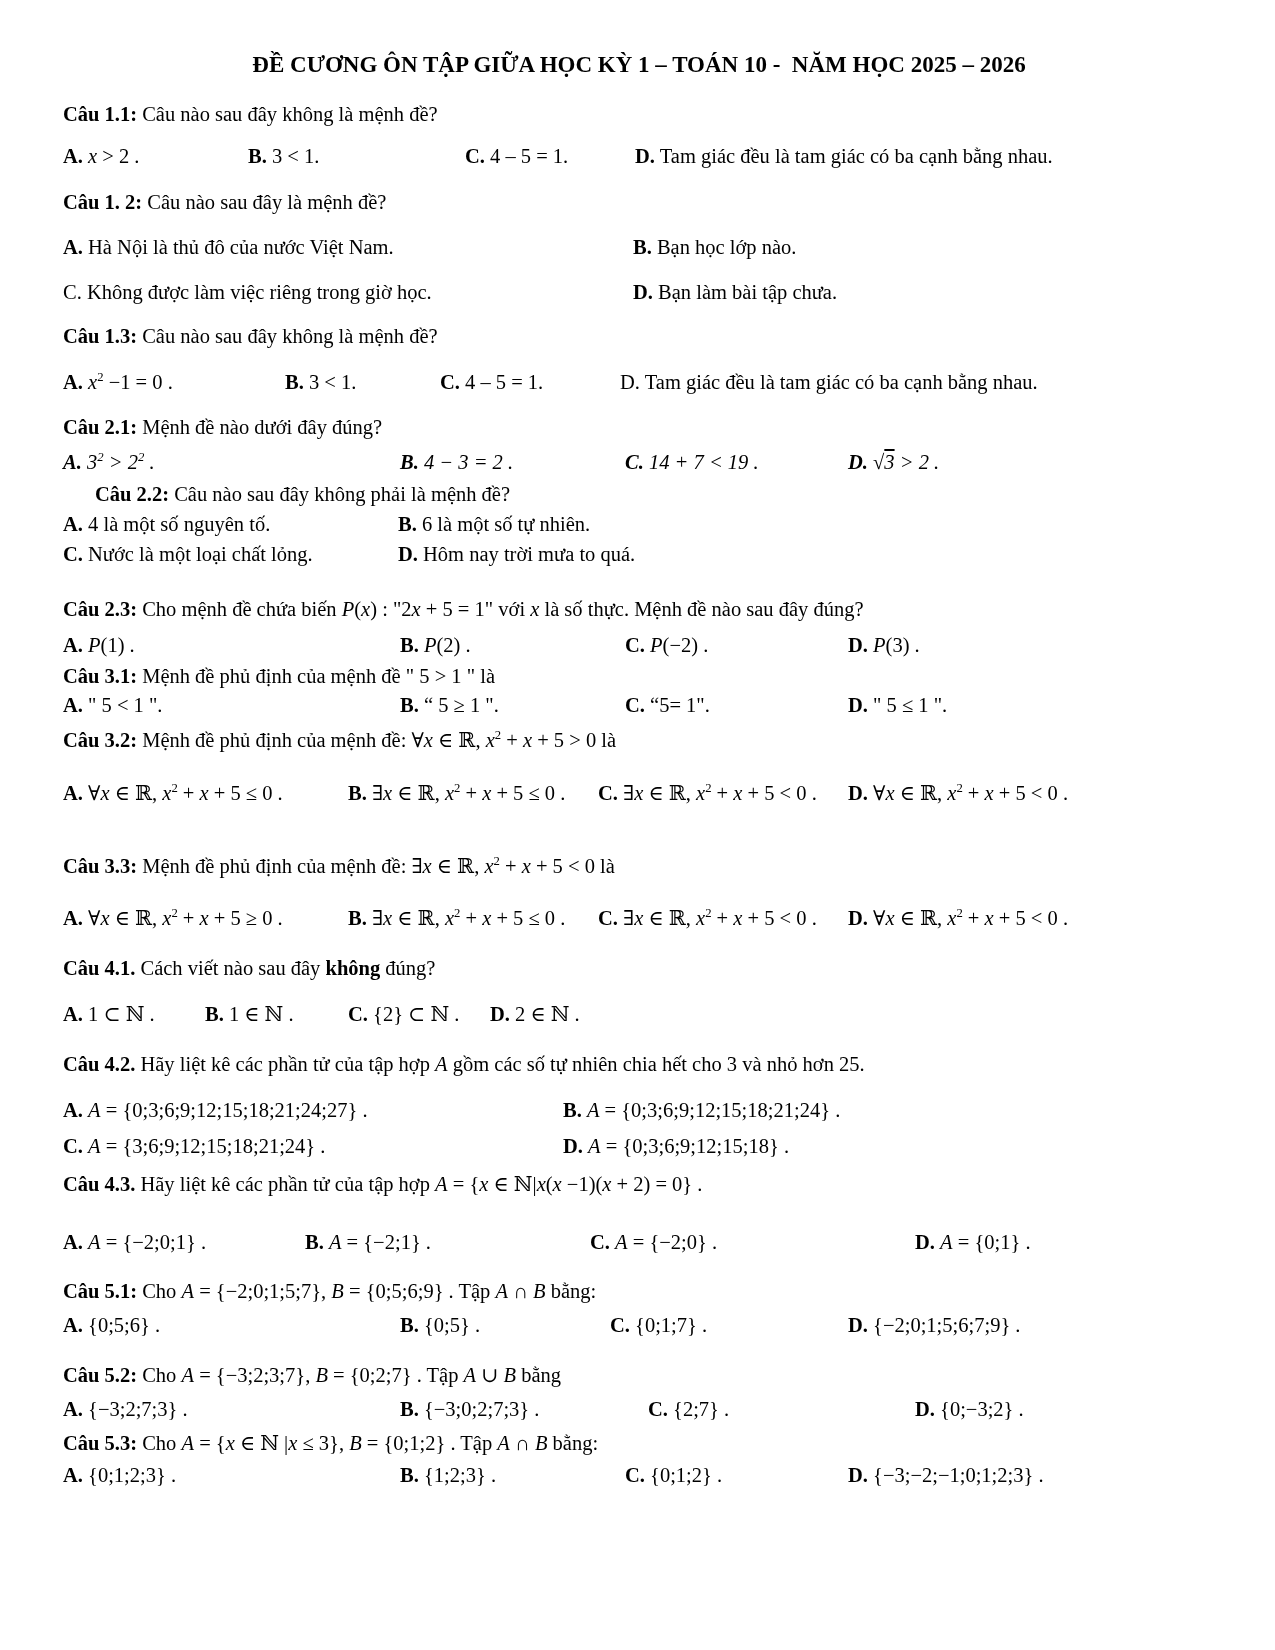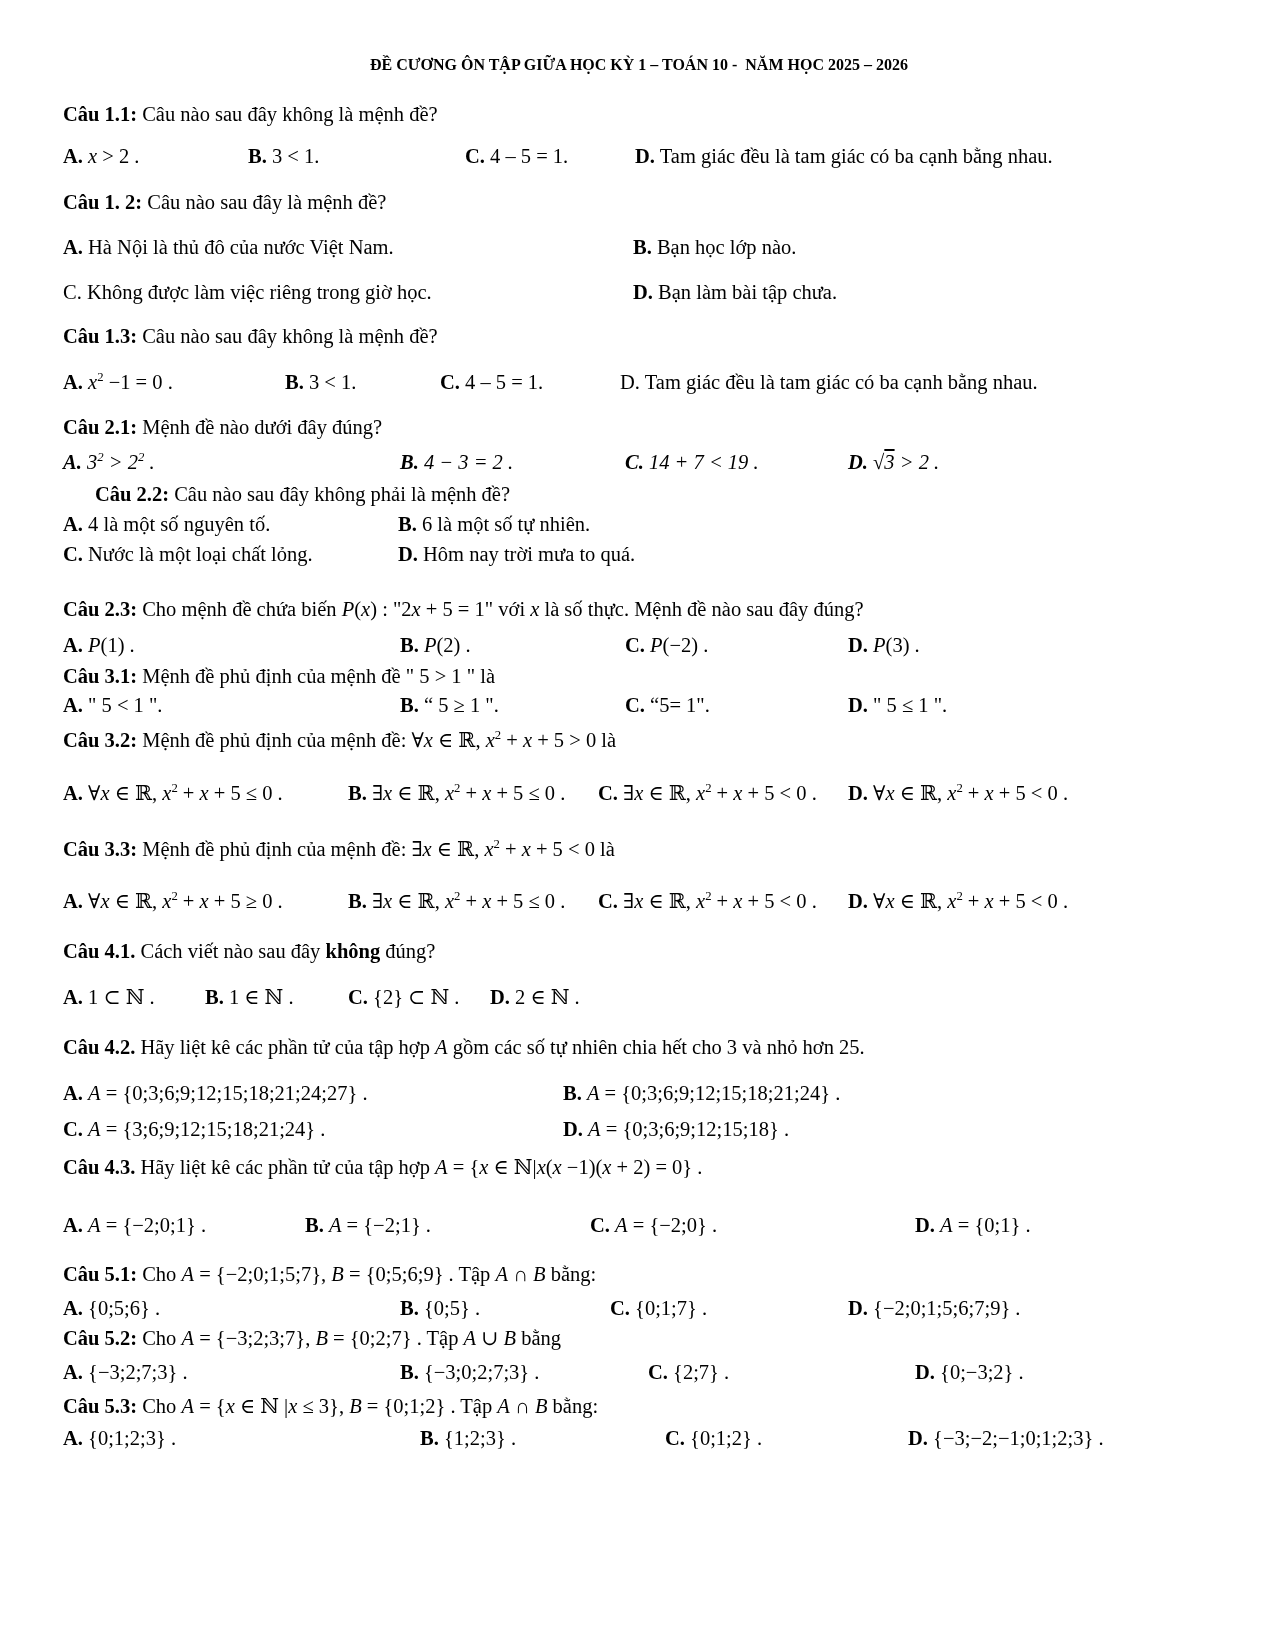--- a/index.html
+++ b/index.html
@@ -4,21 +4,21 @@
 <style>
   html,body { margin:0; padding:0; background:#ffffff; }
   body {
     width:1275px; min-height:1650px;
     color:#000;
     font-family:"Liberation Serif","DejaVu Serif","DejaVu Sans",serif;
     font-size:20.5px; line-height:26px;
   }
   .page { padding:50px 40px 60px 63px; box-sizing:border-box; }
   .title {
-    text-align:center; font-weight:bold; font-size:16px; line-height:30px;
+    text-align:center; font-weight:bold; font-size:23px; line-height:30px;
     margin:0 20px 0 0; white-space:pre;
   }
   .qline { margin:0; }
   .qlabel { font-weight:bold; }
   .opts { display:grid; }
   .opt { white-space:nowrap; }
   .oletter { font-weight:bold; }
   span.oletter { font-weight:normal; }
   i { font-style:italic; }
   sup { font-size:0.62em; line-height:0; vertical-align:super; }
@@ -96,21 +96,21 @@
       <div class="question">
         <p class="qline" style="margin-top: 9px;"><span class="qlabel">Câu 3.2:</span><span class="qtext">  Mệnh đề phủ định của mệnh đề:  ∀<i>x</i> ∈ ℝ, <i>x</i><sup>2</sup> + <i>x</i> + 5 &gt; 0  là</span></p>
         <div class="opts" style="margin-top: 27px; grid-template-columns: 285px 250px 250px 1fr;">
           <span class="opt"><b class="oletter">A.</b><span> ∀<i>x</i> ∈ ℝ, <i>x</i><sup>2</sup> + <i>x</i> + 5 ≤ 0 .</span></span>
           <span class="opt"><b class="oletter">B.</b><span> ∃<i>x</i> ∈ ℝ, <i>x</i><sup>2</sup> + <i>x</i> + 5 ≤ 0 .</span></span>
           <span class="opt"><b class="oletter">C.</b><span> ∃<i>x</i> ∈ ℝ, <i>x</i><sup>2</sup> + <i>x</i> + 5 &lt; 0 .</span></span>
           <span class="opt"><b class="oletter">D.</b><span> ∀<i>x</i> ∈ ℝ, <i>x</i><sup>2</sup> + <i>x</i> + 5 &lt; 0 .</span></span>
         </div>
       </div>
       <div class="question">
-        <p class="qline" style="margin-top: 30px;"><span class="qlabel">Câu 3.3:</span><span class="qtext">  Mệnh đề phủ định của mệnh đề:  ∃<i>x</i> ∈ ℝ, <i>x</i><sup>2</sup> + <i>x</i> + 5 &lt; 0  là</span></p>
+        <p class="qline" style="margin-top: 47px;"><span class="qlabel">Câu 3.3:</span><span class="qtext">  Mệnh đề phủ định của mệnh đề:  ∃<i>x</i> ∈ ℝ, <i>x</i><sup>2</sup> + <i>x</i> + 5 &lt; 0  là</span></p>
         <div class="opts" style="margin-top: 26px; grid-template-columns: 285px 250px 250px 1fr;">
           <span class="opt"><b class="oletter">A.</b><span> ∀<i>x</i> ∈ ℝ, <i>x</i><sup>2</sup> + <i>x</i> + 5 ≥ 0 .</span></span>
           <span class="opt"><b class="oletter">B.</b><span> ∃<i>x</i> ∈ ℝ, <i>x</i><sup>2</sup> + <i>x</i> + 5 ≤ 0 .</span></span>
           <span class="opt"><b class="oletter">C.</b><span> ∃<i>x</i> ∈ ℝ, <i>x</i><sup>2</sup> + <i>x</i> + 5 &lt; 0 .</span></span>
           <span class="opt"><b class="oletter">D.</b><span> ∀<i>x</i> ∈ ℝ, <i>x</i><sup>2</sup> + <i>x</i> + 5 &lt; 0 .</span></span>
         </div>
       </div>
       <div class="question">
         <p class="qline" style="margin-top: 24px;"><span class="qlabel">Câu 4.1.</span><span class="qtext">  Cách viết nào sau đây <b>không</b> đúng?</span></p>
         <div class="opts" style="margin-top: 20px; grid-template-columns: 142px 143px 142px 1fr;">
@@ -141,31 +141,31 @@
       <div class="question">
         <p class="qline" style="margin-top: 23px;"><span class="qlabel">Câu 5.1:</span><span class="qtext">  Cho  <i>A</i> = {−2;0;1;5;7}, <i>B</i> = {0;5;6;9} . Tập  <i>A</i> ∩ <i>B</i>  bằng:</span></p>
         <div class="opts" style="margin-top: 8px; grid-template-columns: 337px 210px 238px 1fr;">
           <span class="opt"><b class="oletter">A.</b><span> {0;5;6} .</span></span>
           <span class="opt"><b class="oletter">B.</b><span> {0;5} .</span></span>
           <span class="opt"><b class="oletter">C.</b><span> {0;1;7} .</span></span>
           <span class="opt"><b class="oletter">D.</b><span> {−2;0;1;5;6;7;9} .</span></span>
         </div>
       </div>
       <div class="question">
-        <p class="qline" style="margin-top: 4px;"><span class="qlabel">Câu 5.2:</span><span class="qtext">  Cho  <i>A</i> = {−3;2;3;7}, <i>B</i> = {0;2;7} . Tập  <i>A</i> ∪ <i>B</i>  bằng</span></p>
+        <p class="qline" style="margin-top: 24px;"><span class="qlabel">Câu 5.2:</span><span class="qtext">  Cho  <i>A</i> = {−3;2;3;7}, <i>B</i> = {0;2;7} . Tập  <i>A</i> ∪ <i>B</i>  bằng</span></p>
         <div class="opts" style="margin-top: 8px; grid-template-columns: 337px 248px 267px 1fr;">
           <span class="opt"><b class="oletter">A.</b><span> {−3;2;7;3} .</span></span>
           <span class="opt"><b class="oletter">B.</b><span> {−3;0;2;7;3} .</span></span>
           <span class="opt"><b class="oletter">C.</b><span> {2;7} .</span></span>
           <span class="opt"><b class="oletter">D.</b><span> {0;−3;2} .</span></span>
         </div>
       </div>
       <div class="question">
         <p class="qline" style="margin-top: 8px;"><span class="qlabel">Câu 5.3:</span><span class="qtext">  Cho  <i>A</i> = {<i>x</i> ∈ ℕ |<i>x</i> ≤ 3}, <i>B</i> = {0;1;2} . Tập  <i>A</i> ∩ <i>B</i>  bằng:</span></p>
-        <div class="opts" style="margin-top: 6px; grid-template-columns: 337px 225px 223px 1fr; gap: 20px;">
+        <div class="opts" style="margin-top: 6px; grid-template-columns: 337px 225px 223px 1fr;">
           <span class="opt"><b class="oletter">A.</b><span> {0;1;2;3} .</span></span>
           <span class="opt"><b class="oletter">B.</b><span> {1;2;3} .</span></span>
           <span class="opt"><b class="oletter">C.</b><span> {0;1;2} .</span></span>
           <span class="opt"><b class="oletter">D.</b><span> {−3;−2;−1;0;1;2;3} .</span></span>
         </div>
       </div>
     </div>
 </div>
 
 </body></html>

